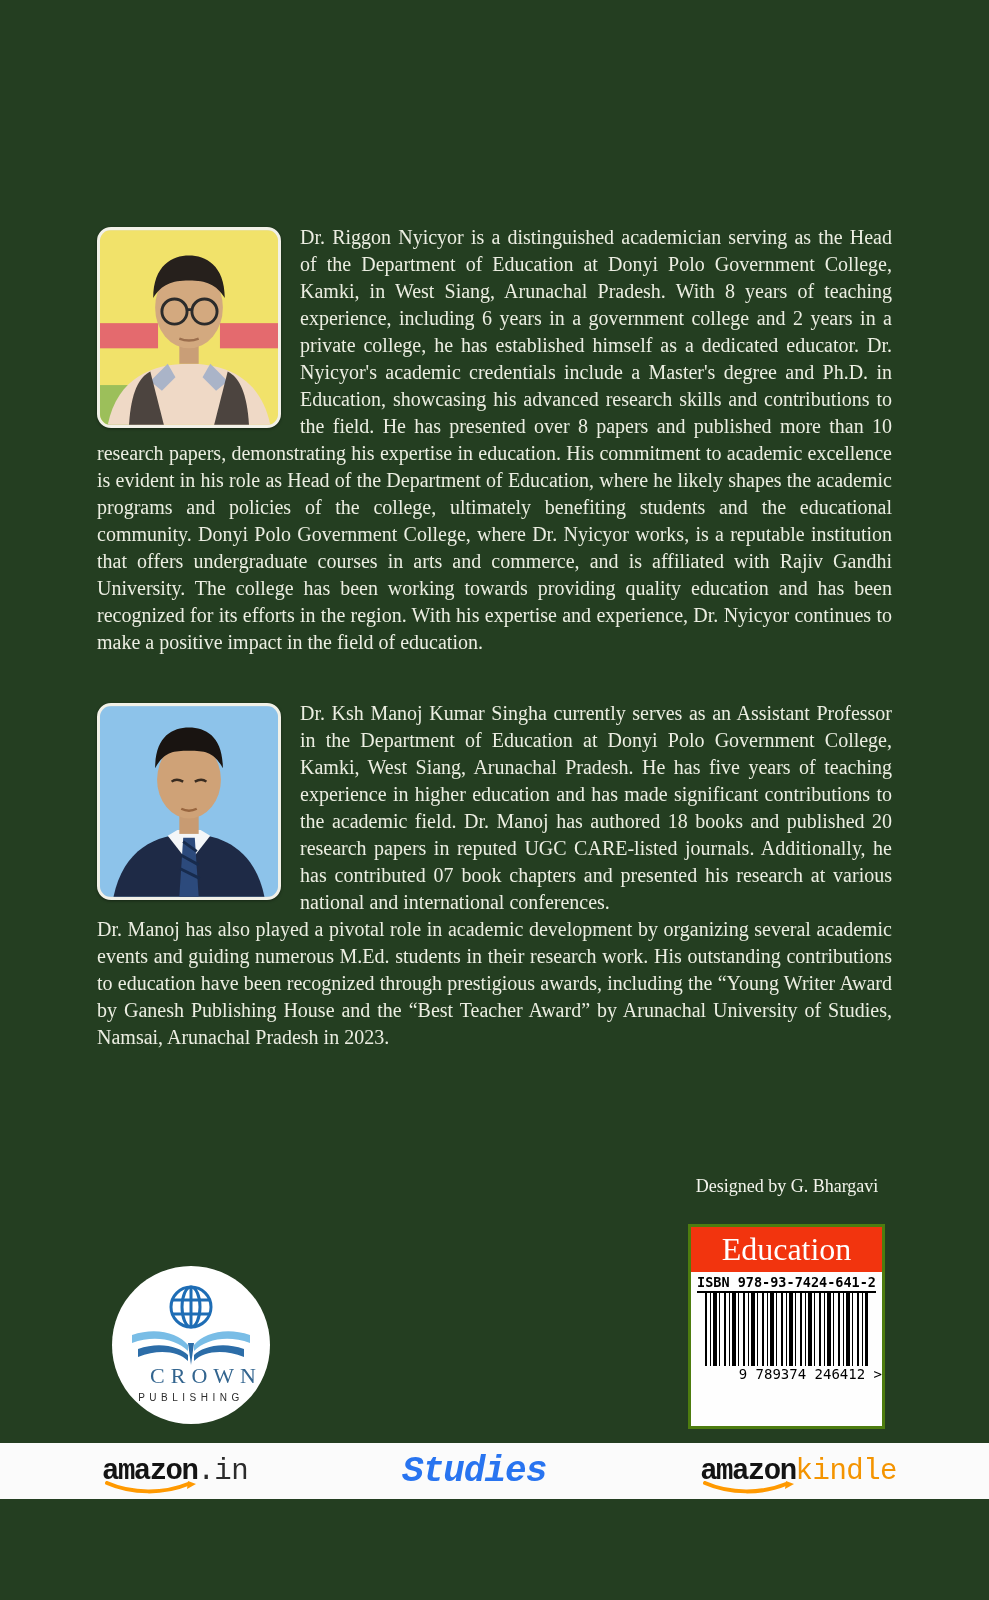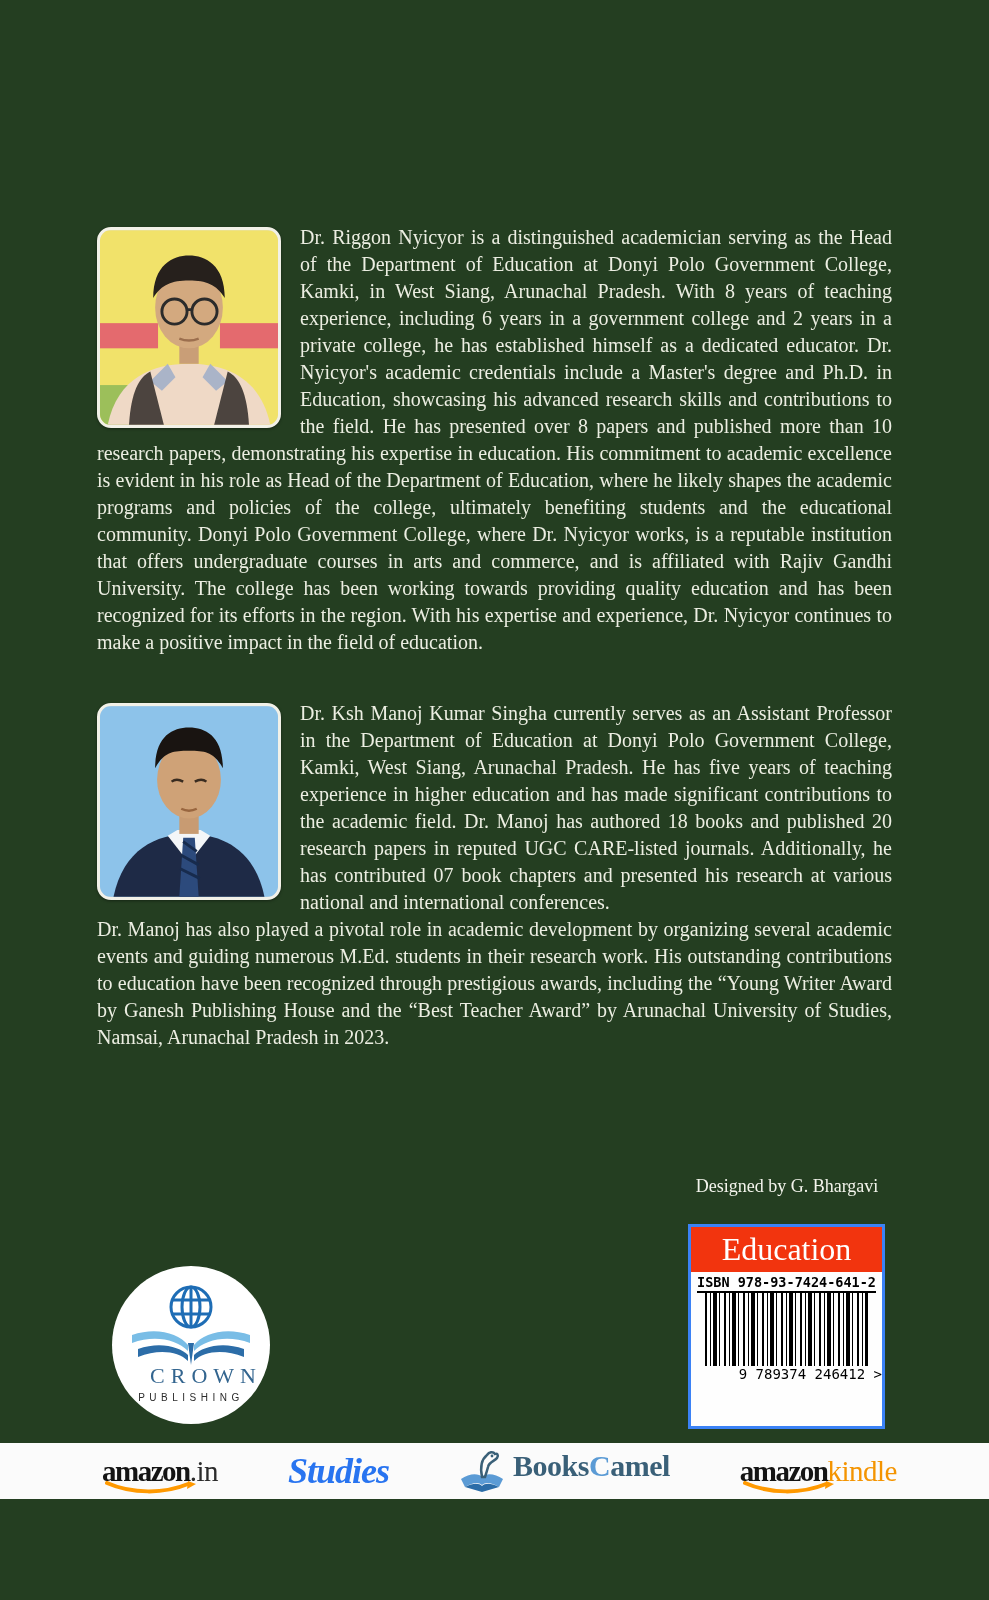--- a/index.html
+++ b/index.html
@@ -35,21 +35,21 @@
     font-size:20px; line-height:27px; color:#eceee2;
     text-align:justify; text-justify:inter-word;
   }
   
   .designed-by {
     position:absolute; left:684px; top:1176px; width:206px;
     text-align:center; color:#f3f4ec; font-size:18px;
   }
   .price-box {
     position:absolute; left:688px; top:1224px; width:197px; height:205px;
-    background:#fefefe; border:3px solid #3b82f6;
+    background:#fefefe; border:3px solid #4d7c0f;
   }
   .price-box .category {
     height:45px; line-height:45px; text-align:center;
     color:#fff; font-size:32px;
   }
   .price-box .price {
     text-align:center; color:#101010; font-size:30px; margin-top:5px;
     letter-spacing:1px;
   }
   .price-box .isbn {
@@ -90,21 +90,21 @@
   .also-available {
     position:absolute; left:100px; top:1392px; width:760px;
     text-align:center; color:#fbfbf2; font-size:33px; font-weight:bold;
   }
   
   .footer-strip {
     position:absolute; left:0; top:1443px; width:989px; height:56px;
     background:#fbfbfb; display:flex; align-items:center;
     justify-content:space-between; padding:0 92px 0 102px;
   }
-  .logo { display:flex; align-items:flex-start; font-family:Liberation Serif, serif; }
+  .logo { display:flex; align-items:center; font-family:Liberation Mono, monospace; }
   .amazon-wrap { position:relative; display:inline-block; }
   .amazon-text { font-weight:bold; font-size:29px; color:#141414; letter-spacing:-1.5px; }
   .amazon-suffix { font-size:29px; color:#2b2b2b; font-weight:400; letter-spacing:-0.5px; }
   .kindle-suffix { font-size:29px; color:#f49400; font-weight:400; letter-spacing:-0.5px; }
   .smile { position:absolute; left:2px; bottom:-7px; }
   .flipkart-text {
     font-size:36px; font-weight:bold; font-style:italic; color:#2874f0;
     letter-spacing:-1px;
   }
   .bookscamel { gap:8px; }
@@ -203,29 +203,20 @@
           <path d="M84,0 L92,3 L83,8 Z" fill="#ff9900"></path>
         </svg>
       </span>
       <span class="amazon-suffix">.in</span>
     </div>
 
     <div class="logo">
       <span class="flipkart-text">Studies</span>
     </div>
 
-    <div class="logo bookscamel">
-      <svg width="46" height="44" viewBox="0 0 46 44">
-        <path d="M2,30 C10,24 20,24 23,28 C26,24 36,24 44,30 L40,38 C32,33 26,33 23,36 C20,33 14,33 6,38 Z" fill="#5b9bd5"></path>
-        <path d="M6,38 C14,34 20,34 23,37 C26,34 32,34 40,38 L23,43 Z" fill="#2c6da8"></path>
-        <path d="M23,28 C21,18 23,10 28,6 C30,3 34,2 36,5 C38,4 40,6 38,9 C36,12 30,13 29,18 C28,22 27,25 26,28 Z" fill="none" stroke="#3a6078" stroke-width="2.5"></path>
-        <circle cx="33" cy="7" r="1.4" fill="#3a6078"></circle>
-      </svg>
-      <span class="bc-text"><span class="bc-dark">Books</span><span class="bc-light">C</span><span class="bc-dark">amel</span></span>
-    </div>
 
     <div class="logo">
       <span class="amazon-wrap">
         <span class="amazon-text">amazon</span>
         <svg class="smile" width="92" height="14" viewBox="0 0 92 14">
           <path d="M3,2 C28,13 60,13 84,3" fill="none" stroke="#ff9900" stroke-width="4" stroke-linecap="round"></path>
           <path d="M84,0 L92,3 L83,8 Z" fill="#ff9900"></path>
         </svg>
       </span>
       <span class="kindle-suffix">kindle</span>

